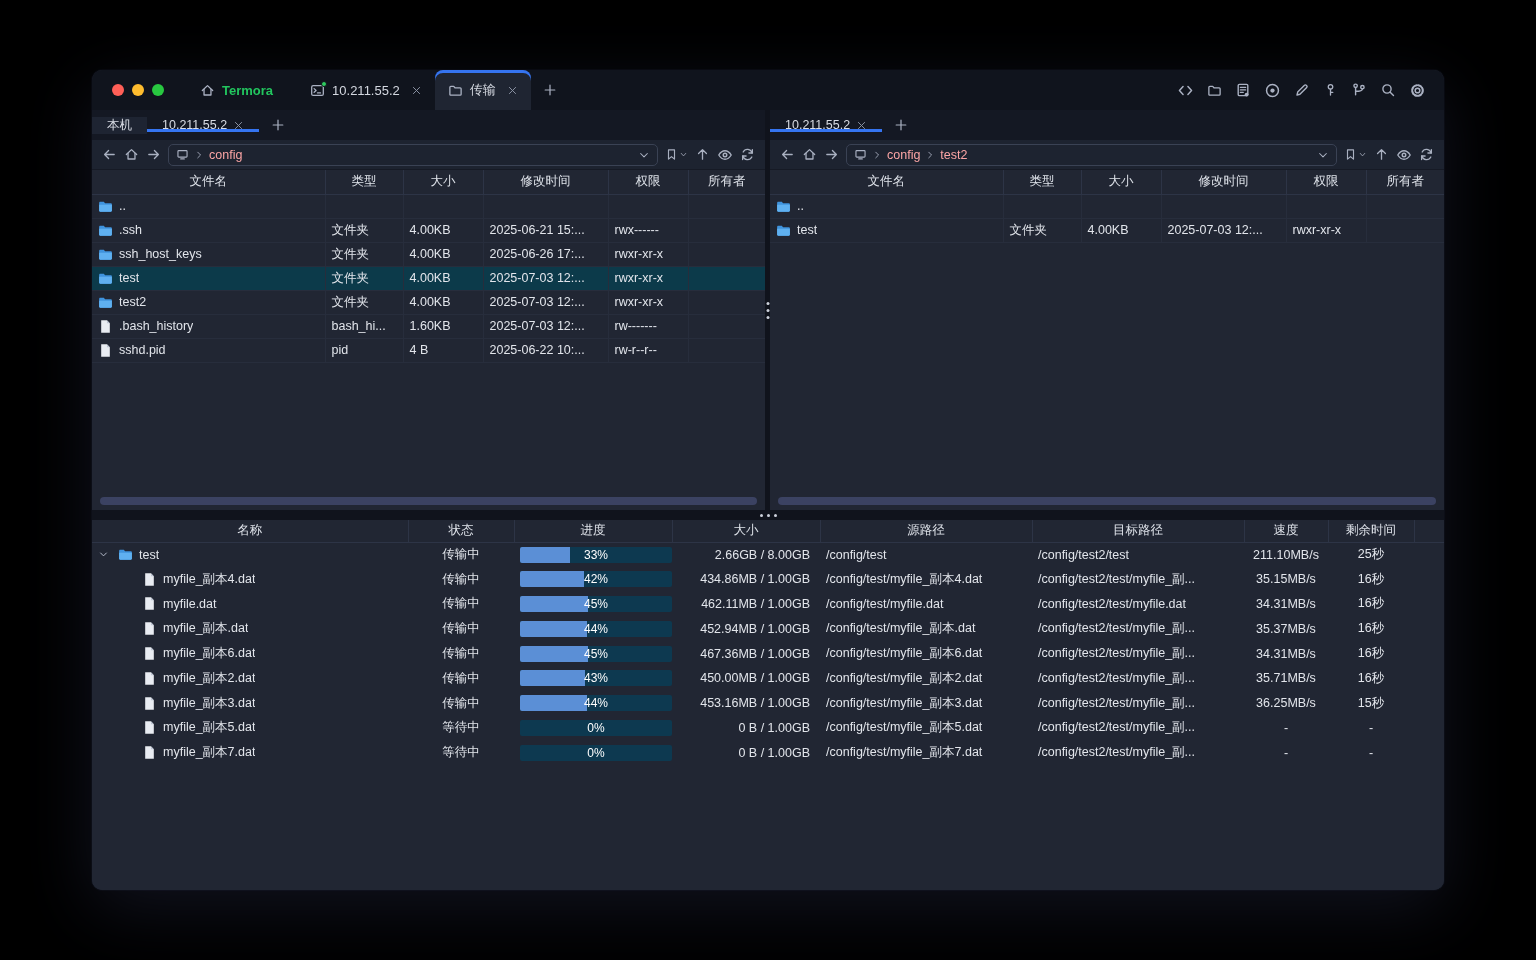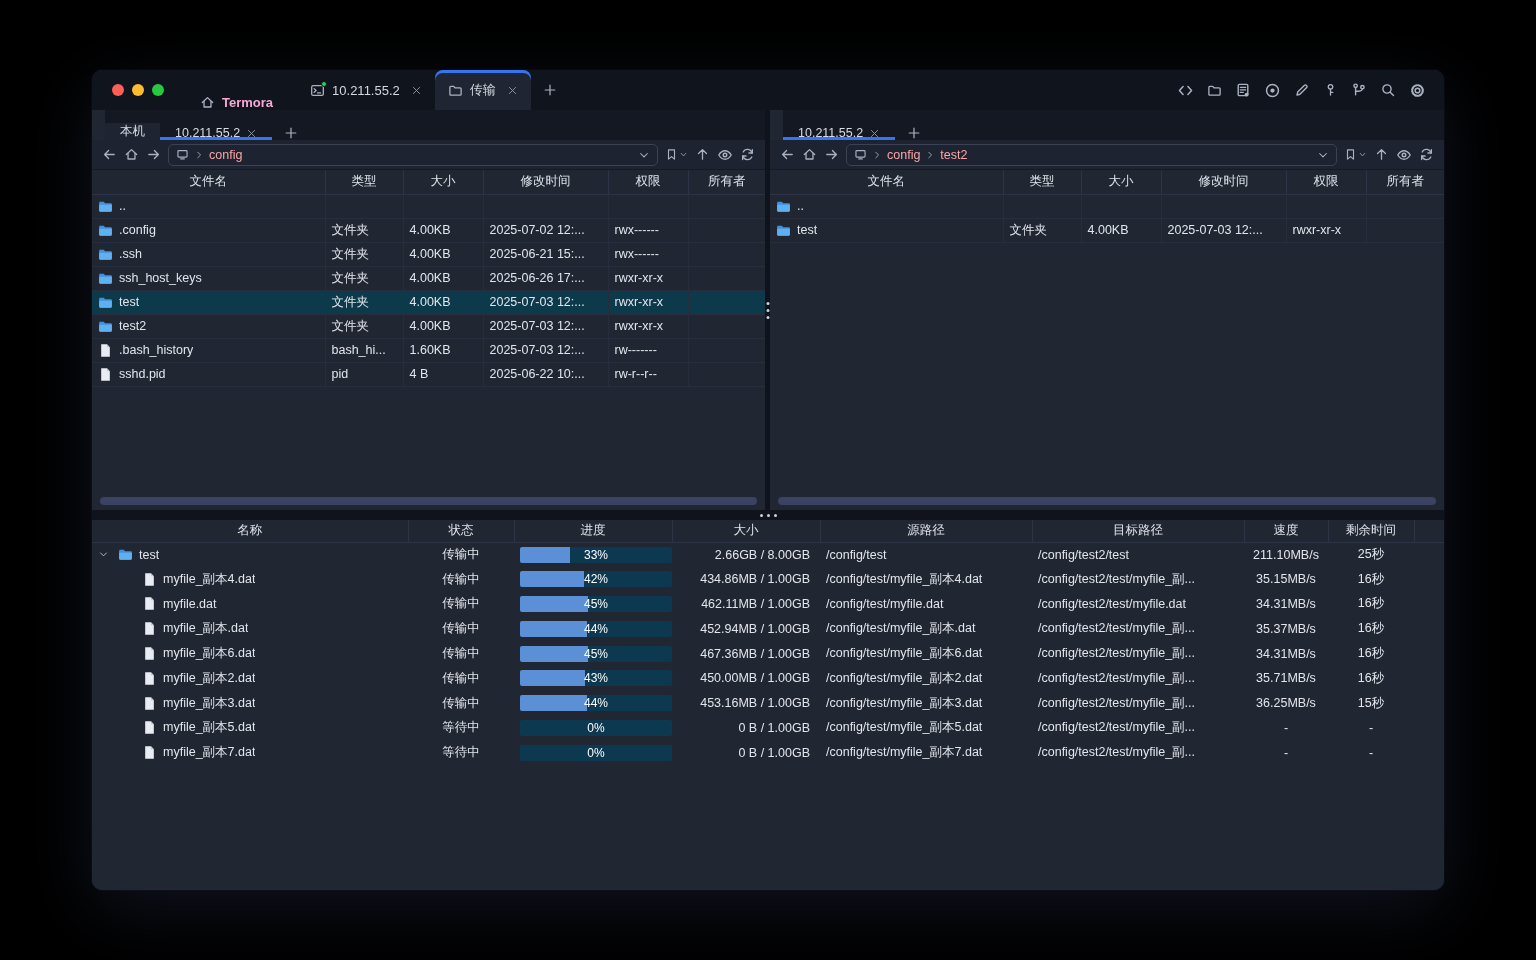--- a/index.html
+++ b/index.html
@@ -10,40 +10,40 @@
     --txt:#e2e5eb; --icn:#aab1c2; --panelbg:#212633; --navbg:#1d2330; --tabsbg:#141823;
   }
   .window{position:absolute;left:92px;top:70px;width:1352px;height:820px;background:var(--panelbg);
     border-radius:10px;overflow:hidden;display:flex;flex-direction:column;
     box-shadow:0 18px 70px rgba(60,70,110,.28),0 0 0 1px #05060a;}
   
   .titlebar{height:40px;background:#10141d;display:flex;align-items:stretch;flex:0 0 40px;}
   .traffic{display:flex;align-items:center;gap:8px;padding:0 14px 0 20px;}
   .tl{width:12px;height:12px;border-radius:50%;display:inline-block;}
   .tl.red{background:#ff5f57}.tl.yellow{background:#febc2e}.tl.green{background:#28c840}
-  .app-tab{display:flex;align-items:flex-end;gap:7px;padding:0 24px 0 22px;color:#f9a8d4;font-size:13px;font-weight:600;}
+  .app-tab{display:flex;align-items:center;gap:7px;padding:0 24px 0 22px;color:#22c55e;font-size:13px;font-weight:600;}
   .tab{display:flex;align-items:center;gap:7px;padding:0 13px;color:#d4d8e0;font-size:13px;position:relative;}
   .tab.active{background:#1f2532;box-shadow:inset 0 3px 0 var(--accent);border-radius:8px 8px 0 0;}
   .tab .close{margin-left:4px;color:#8e95a6;}
   .plus{display:flex;align-items:center;padding:0 12px;color:var(--icn);}
   .tb-icons{margin-left:auto;display:flex;align-items:center;gap:13px;padding-right:18px;}
   .tb-icons .ic{color:var(--icn);}
   .term-wrap{position:relative;display:inline-flex;}
   .status-dot{position:absolute;right:-2px;top:-2px;width:6px;height:6px;border-radius:50%;background:#2ecc5e;border:1px solid #10141d;}
   
   .ic{display:inline-flex;align-items:center;justify-content:center;color:var(--icn);}
   .ic svg{display:block;}
   
   .panes{flex:0 0 400px;display:flex;min-height:0;}
   .pane{width:673px;display:flex;flex-direction:column;background:var(--panelbg);min-width:0;}
   .pane.right{width:auto;flex:1;}
   .vsplit{width:5px;background:#10131c;position:relative;flex:0 0 5px;}
   .grip-v{position:absolute;left:50%;top:192px;transform:translateX(-50%);display:flex;flex-direction:column;gap:4px;}
   .grip-v i,.hsplit i{width:3px;height:3px;border-radius:50%;background:#cdd1db;display:block;}
-  .ptabs{height:30px;background:var(--tabsbg);display:flex;align-items:flex-end;flex:0 0 30px;margin-left:13px;}
+  .ptabs{height:30px;background:var(--tabsbg);display:flex;align-items:center;flex:0 0 30px;}
   .ptab{display:flex;align-items:center;gap:6px;padding:0 15px;color:#d9dce4;font-size:12.5px;position:relative;}
   .ptab.plain{background:#1e2432;}
   .ptab.active{box-shadow:inset 0 -3px 0 var(--accent);}
   .ptab .close{color:#8e95a6;}
   .ptab-plus{display:flex;align-items:center;padding:0 12px;color:var(--icn);}
   .pnav{height:30px;background:var(--navbg);display:flex;align-items:center;gap:7px;padding:0 10px;
     border-bottom:1px solid #161a25;flex:0 0 30px;}
   .nbtn{color:#a9b0c0;}
   .pathbox{flex:1;height:22px;border:1px solid #3a4254;border-radius:5px;display:flex;align-items:center;
     gap:5px;padding:0 7px;color:#fca5a5;font-size:12.5px;min-width:0;}
@@ -324,38 +324,20 @@
               </tr>
               <tr>
                 <td class="c-name">
                   <div class="cellflex">
                     <span class="fic">
                       <svg width="15" height="15" viewBox="0 0 16 16">
                         <path fill="#3f93dd" d="M1.2 4.2c0-.7.5-1.2 1.2-1.2h3.4c.3 0 .6.1.8.4l1 1.1h6c.7 0 1.2.5 1.2 1.2v6.6c0 .7-.5 1.2-1.2 1.2H2.4c-.7 0-1.2-.5-1.2-1.2z"></path>
                         <path fill="#5fb0f0" d="M1.2 6.2h13.6v6.1c0 .7-.5 1.2-1.2 1.2H2.4c-.7 0-1.2-.5-1.2-1.2z"></path>
                       </svg>
                     </span>
-                    <span class="nm">.config</span>
-                  </div>
-                </td>
-                <td>文件夹</td>
-                <td>4.00KB</td>
-                <td>2025-07-02 12:...</td>
-                <td>rwx------</td>
-                <td></td>
-              </tr>
-              <tr>
-                <td class="c-name">
-                  <div class="cellflex">
-                    <span class="fic">
-                      <svg width="15" height="15" viewBox="0 0 16 16">
-                        <path fill="#3f93dd" d="M1.2 4.2c0-.7.5-1.2 1.2-1.2h3.4c.3 0 .6.1.8.4l1 1.1h6c.7 0 1.2.5 1.2 1.2v6.6c0 .7-.5 1.2-1.2 1.2H2.4c-.7 0-1.2-.5-1.2-1.2z"></path>
-                        <path fill="#5fb0f0" d="M1.2 6.2h13.6v6.1c0 .7-.5 1.2-1.2 1.2H2.4c-.7 0-1.2-.5-1.2-1.2z"></path>
-                      </svg>
-                    </span>
                     <span class="nm">.ssh</span>
                   </div>
                 </td>
                 <td>文件夹</td>
                 <td>4.00KB</td>
                 <td>2025-06-21 15:...</td>
                 <td>rwx------</td>
                 <td></td>
               </tr>
               <tr>

